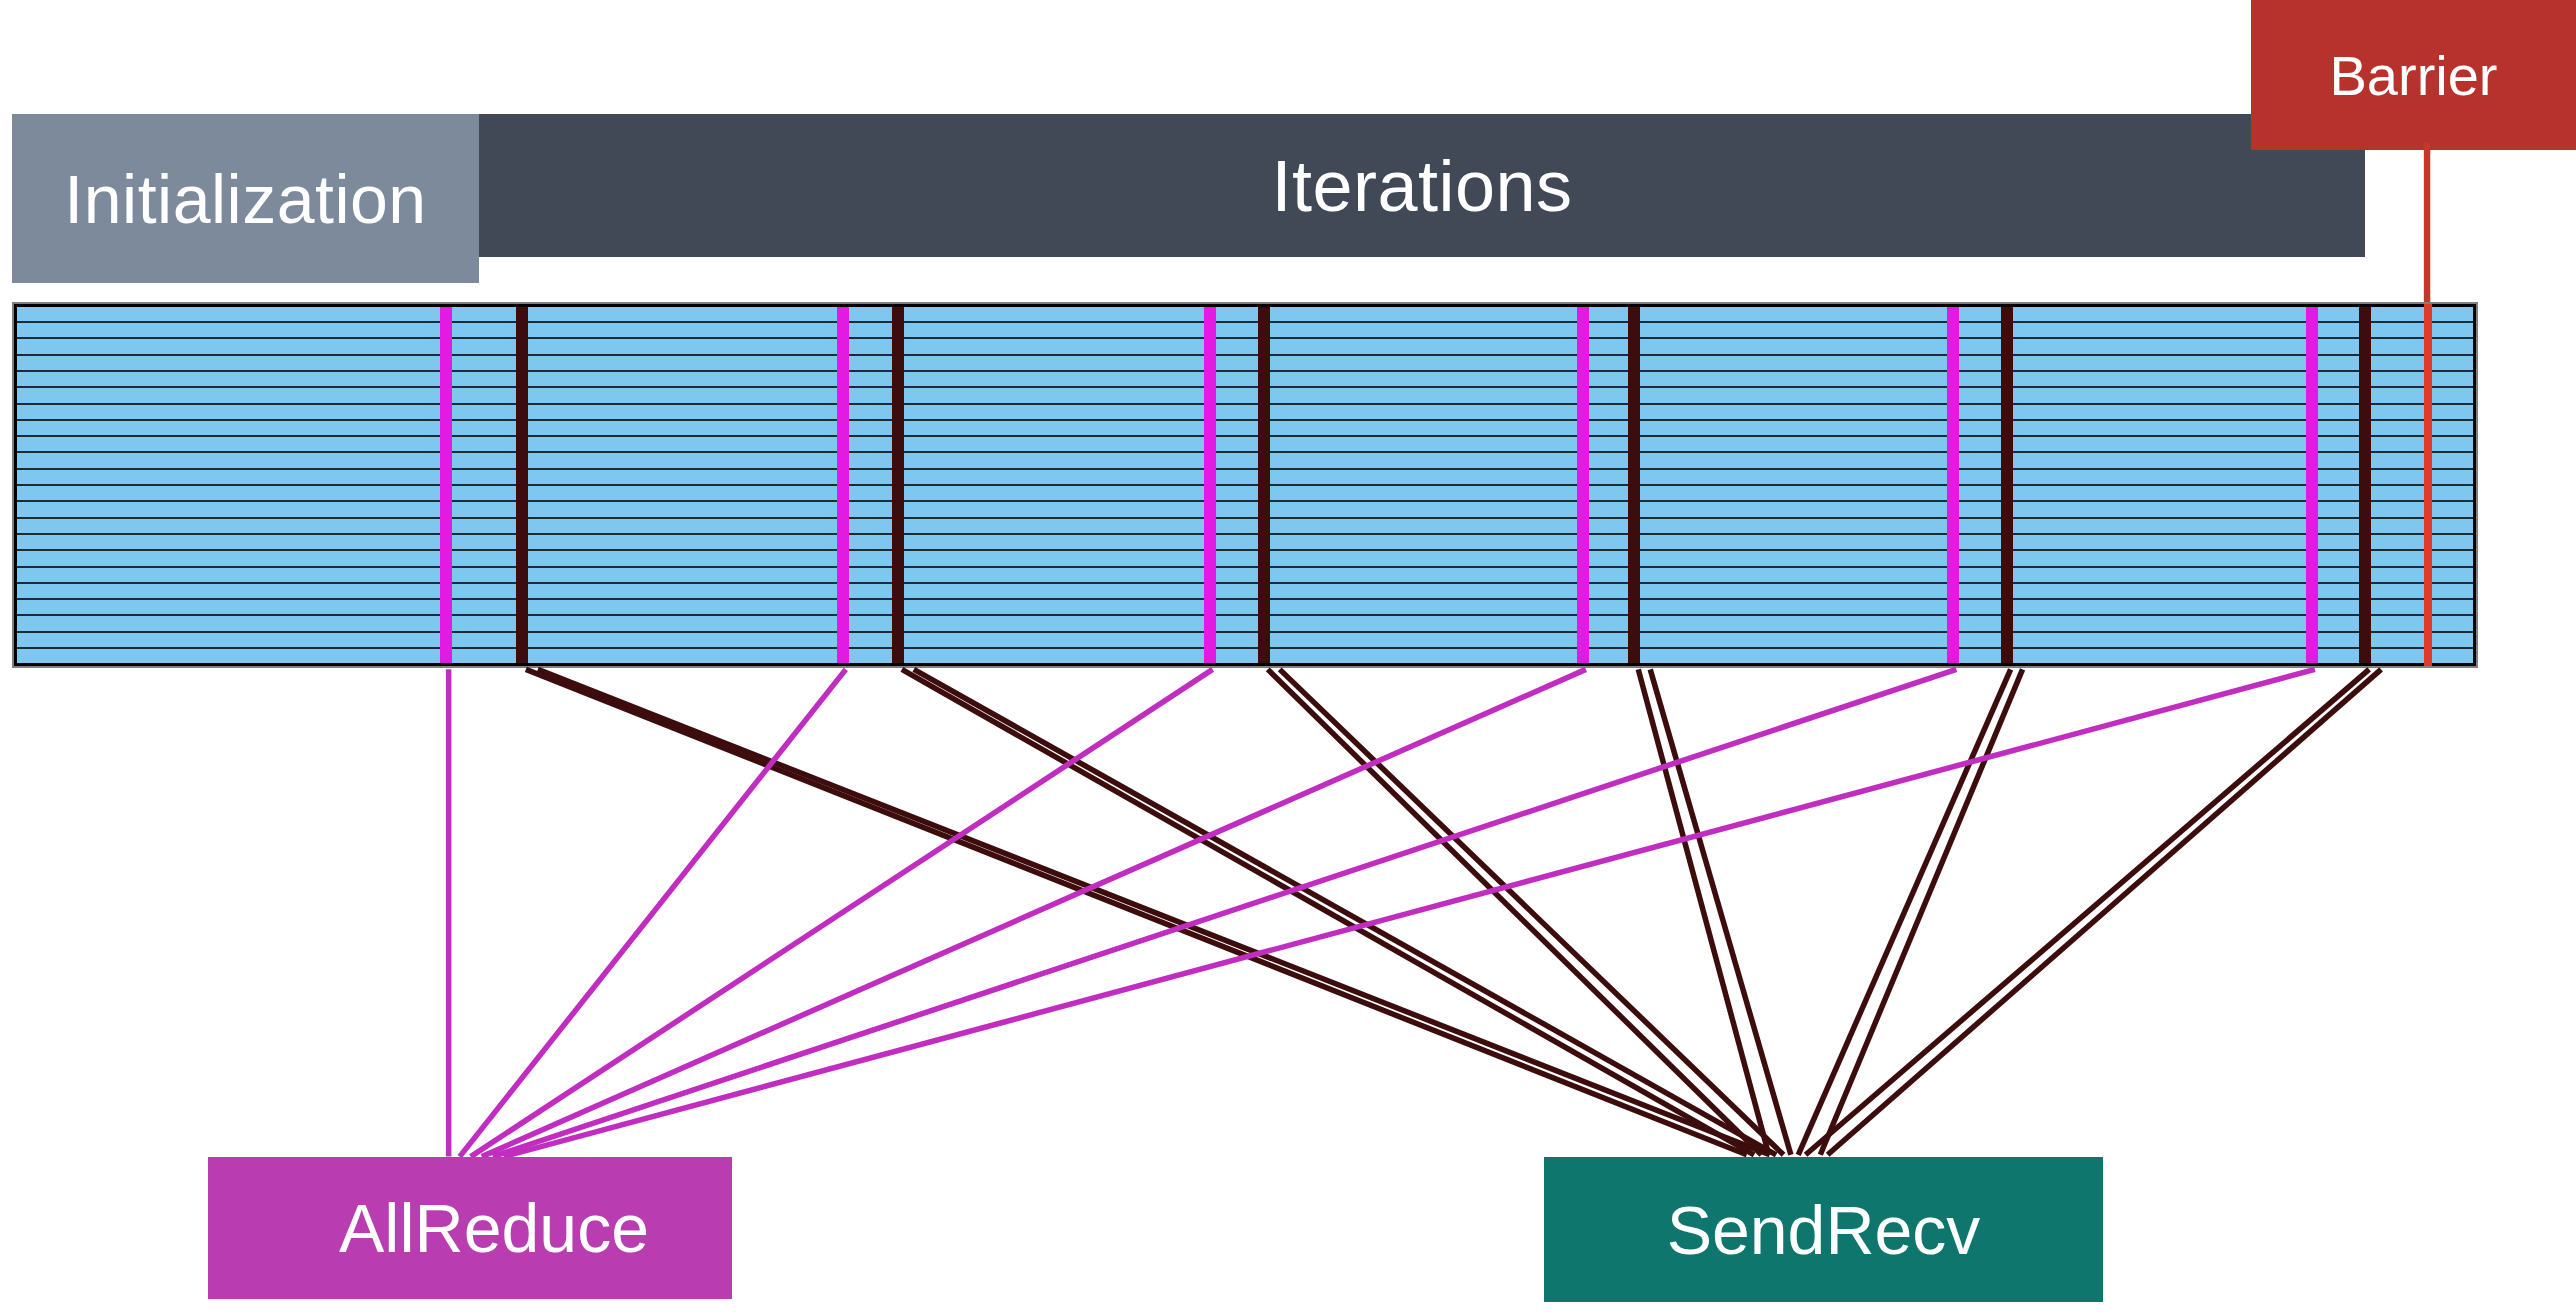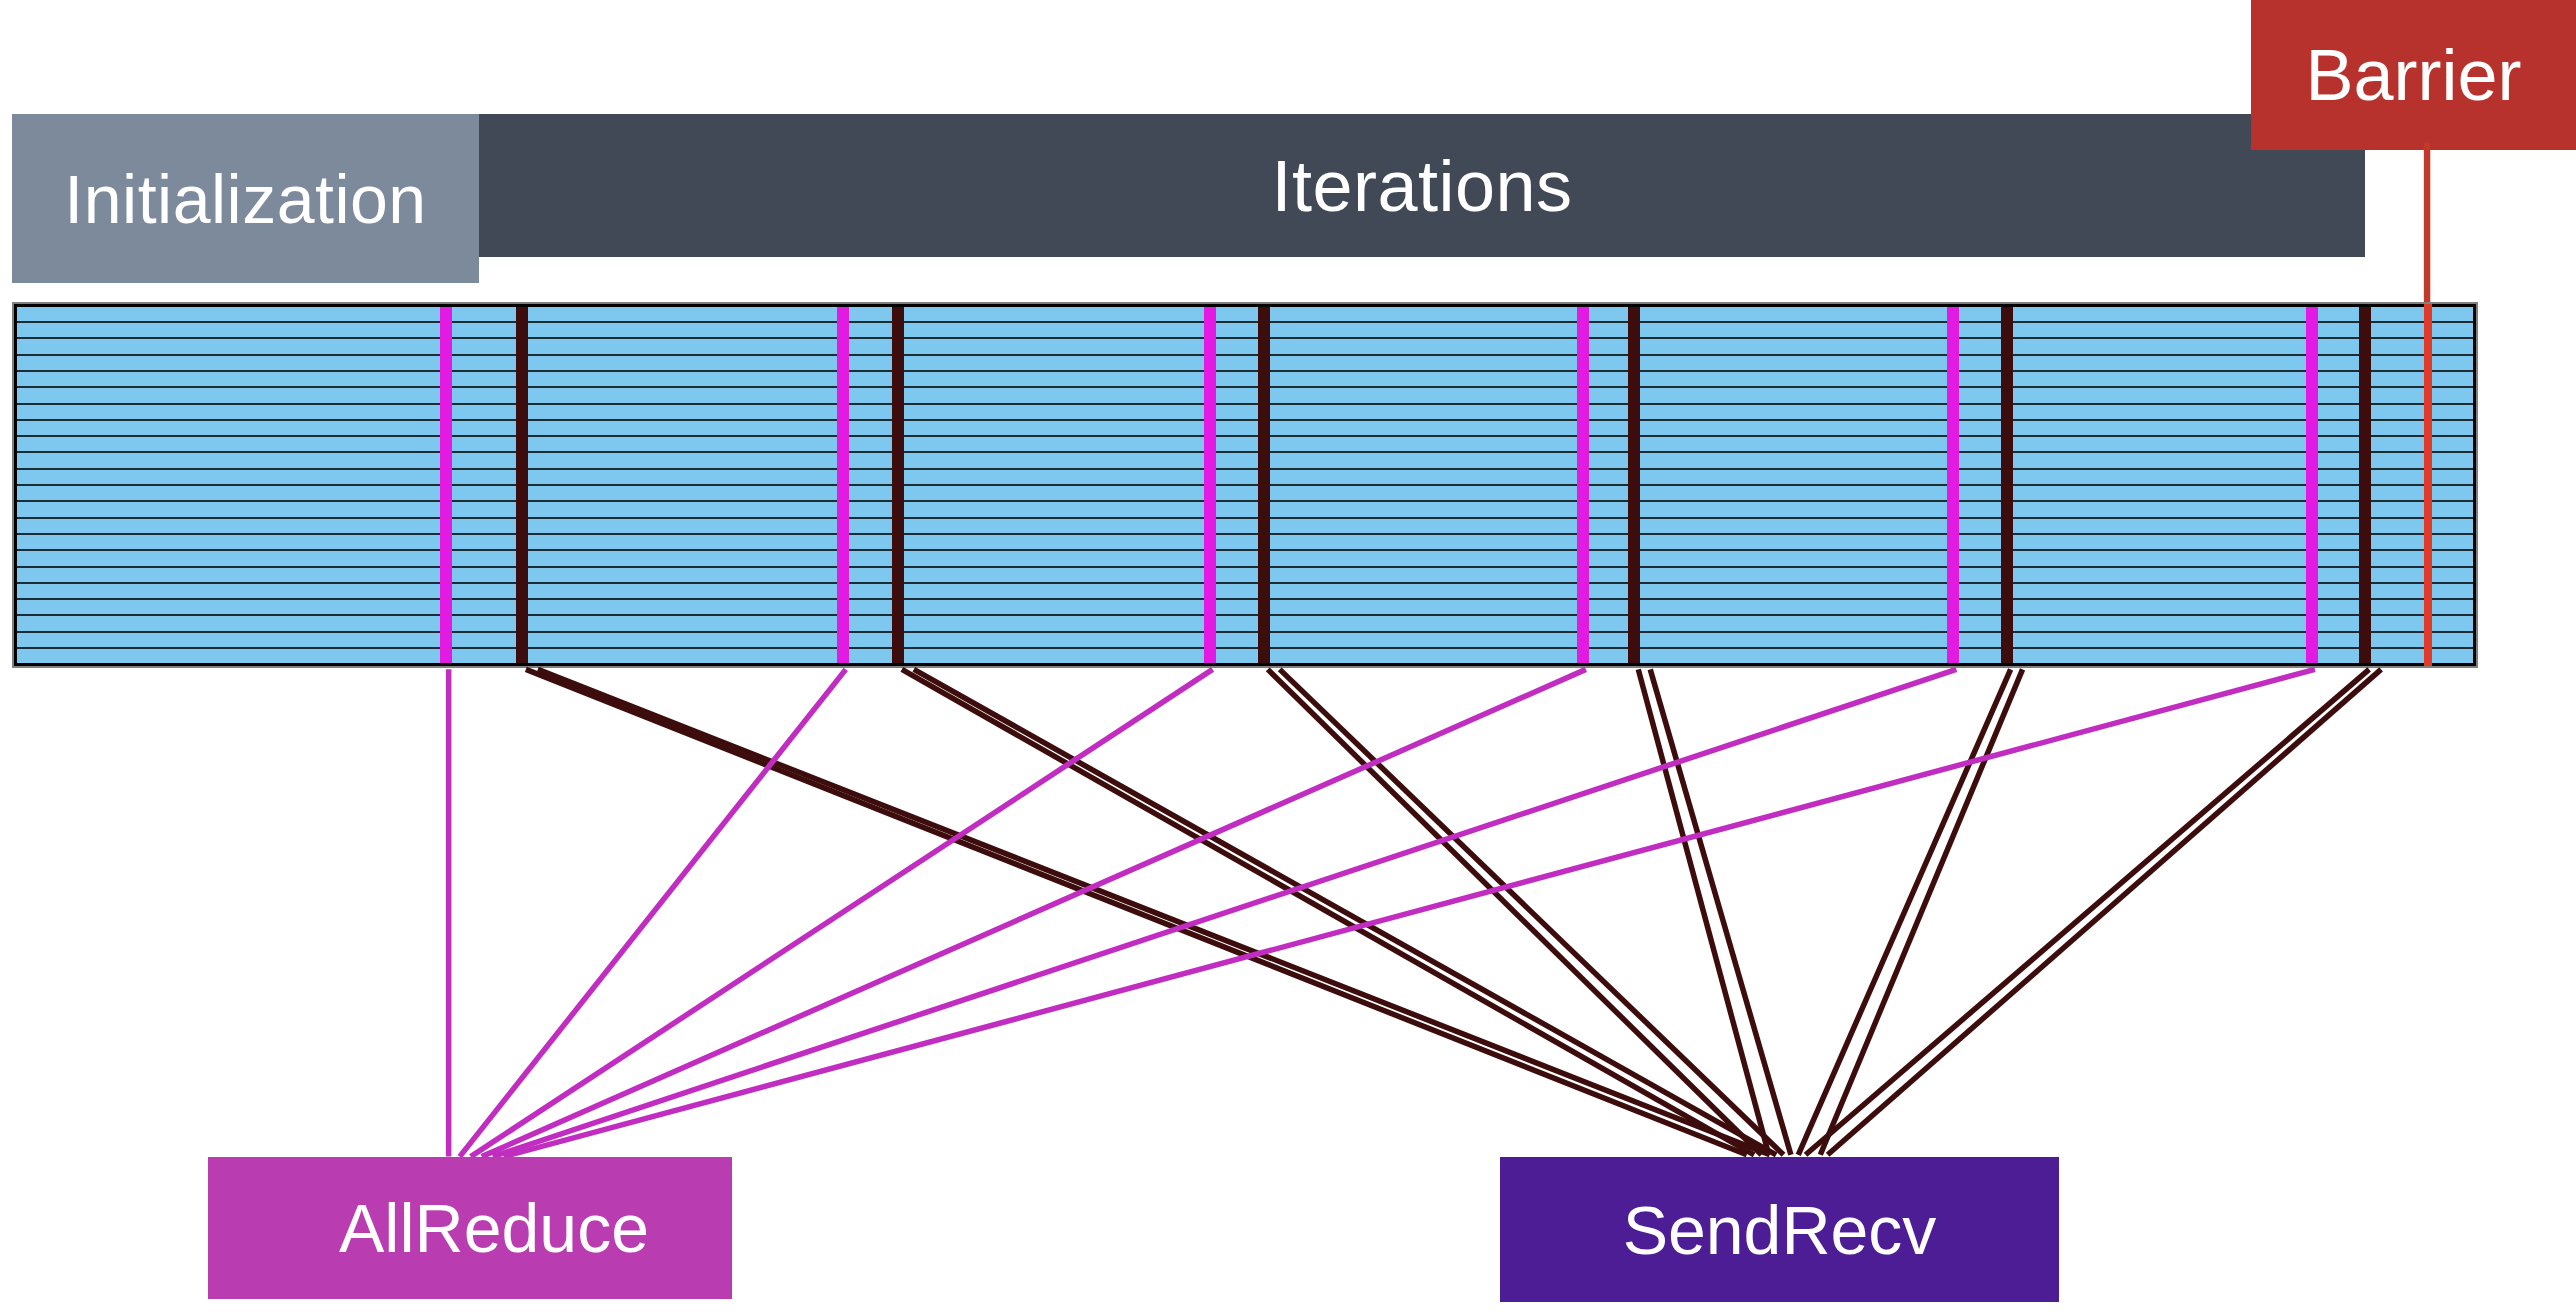--- a/index.html
+++ b/index.html
@@ -8,21 +8,21 @@
   .stage{position:absolute;left:0;top:0;width:2576px;height:1313px;}
 
   
   .phase{position:absolute;display:flex;align-items:center;justify-content:center;
          color:#ffffff;font-weight:400;letter-spacing:0.5px;}
   #phase-init{left:12px;top:114px;width:467px;height:169px;background:#7d8a9c;font-size:68px;}
   #phase-iter{left:479px;top:114px;width:1886px;height:143px;background:#414956;font-size:72px;}
 
   
   #barrier-tag{position:absolute;left:2251px;top:0px;width:325px;height:150px;
-        background:#b7322c;color:#fff;font-size:72px;display:flex;align-items:center;
+        background:#b7322c;color:#fff;font-size:56px;display:flex;align-items:center;
         justify-content:center;}
 
   
   #chart{position:absolute;left:12px;top:302px;width:2466px;height:366px;
          background:#000000;border:2.8px solid #808080;box-sizing:border-box;overflow:hidden;}
   .rowstack{position:absolute;left:2.8px;top:2.8px;right:2.8px;bottom:2.8px;
             display:flex;flex-direction:column;}
   .trow{flex:1 1 0;background:#7ec7ef;border-bottom:2.8px solid #1d2b33;box-sizing:border-box;}
   .trow:last-child{border-bottom:none;}
   .band{position:absolute;top:2.8px;bottom:2.8px;}
@@ -30,21 +30,21 @@
   .band.mar{background:#3d0d0d;width:12px;}
   .band.red{background:#e03b2a;width:8.3px;top:0;bottom:0;}
 
   
   svg.ov{position:absolute;left:0;top:0;width:2576px;height:1313px;overflow:visible;}
 
   
   .lbl{position:absolute;display:flex;align-items:center;justify-content:center;
        color:#ffffff;font-size:68px;}
   #lbl-allreduce{left:208px;top:1157px;width:476px;height:142px;background:#b93cb0;padding-left:48px;}
-  #lbl-sendrecv{left:1500px;top:1157px;width:559px;height:145px;background:#4c1d95;}
+  #lbl-sendrecv{left:1544px;top:1157px;width:559px;height:145px;background:#0f766e;}
 </style>
 </head>
 <body>
 
 <div class="stage">
 
   <div class="phase" id="phase-init">Initialization</div>
   <div class="phase" id="phase-iter">Iterations</div>
 
   <div id="barrier-tag">Barrier</div>

